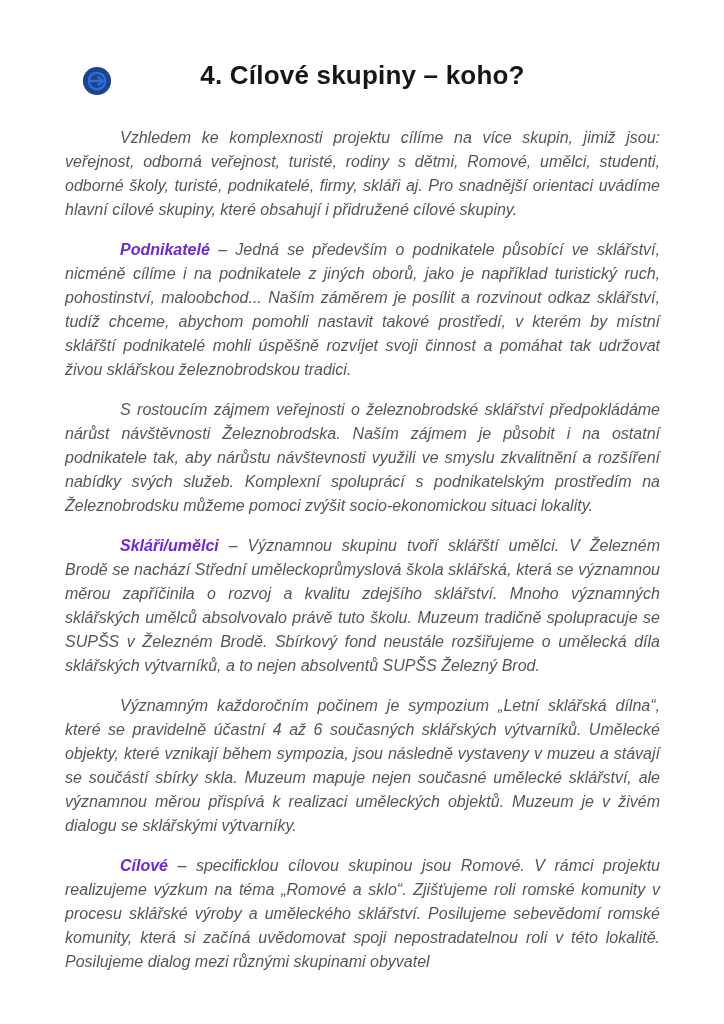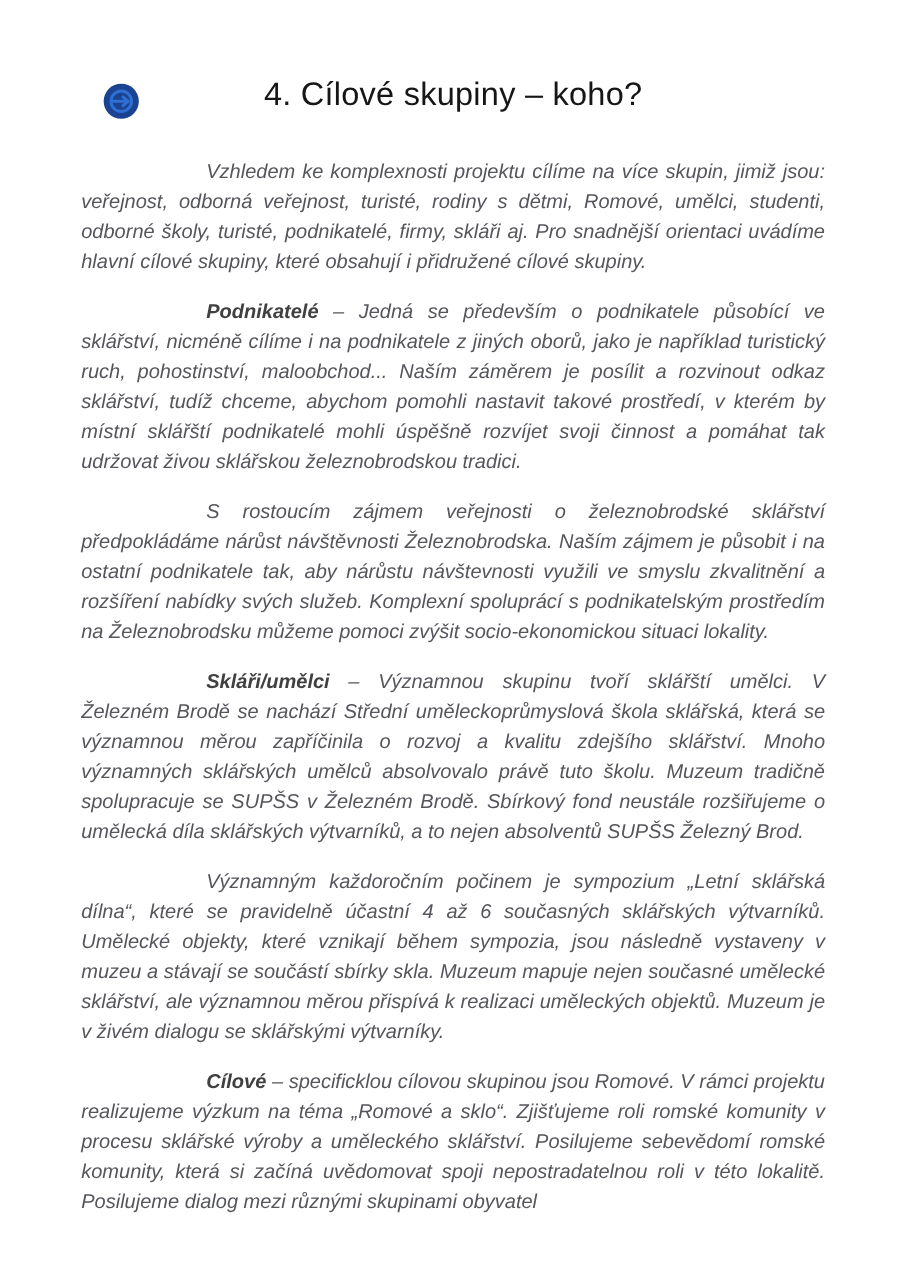--- a/index.html
+++ b/index.html
@@ -16,42 +16,41 @@
     left:82px; top:66px;
     width:30px; height:30px;
   }
   .doc-title {
     position:absolute;
     top:60px; left:65px;
     width:595px;
     margin:0;
     text-align:center;
     font-size:26px;
-    font-weight:400;
+    font-weight:700;
     color:#161616;
     letter-spacing:0.2px;
   }
   .content {
     position:absolute;
     top:126px; left:65px;
     width:595px;
     font-style:italic;
   }
   .content p {
     margin:0 0 16px 0;
     font-size:16px;
     line-height:24px;
     text-align:justify;
     text-indent:55px;
     color:#55565b;
   }
   .content p .lead {
     font-weight:700;
-    color:#404040;
-    margin-left:45px;
+    color:#6d28d9;
   }
 </style>
 </head>
 <body>
 
 <div class="page">
 
   <span class="logo">
     <svg width="30" height="30" viewBox="0 0 32 32" aria-hidden="true">
       <circle cx="16" cy="16" r="15" fill="#1b4391"></circle>

